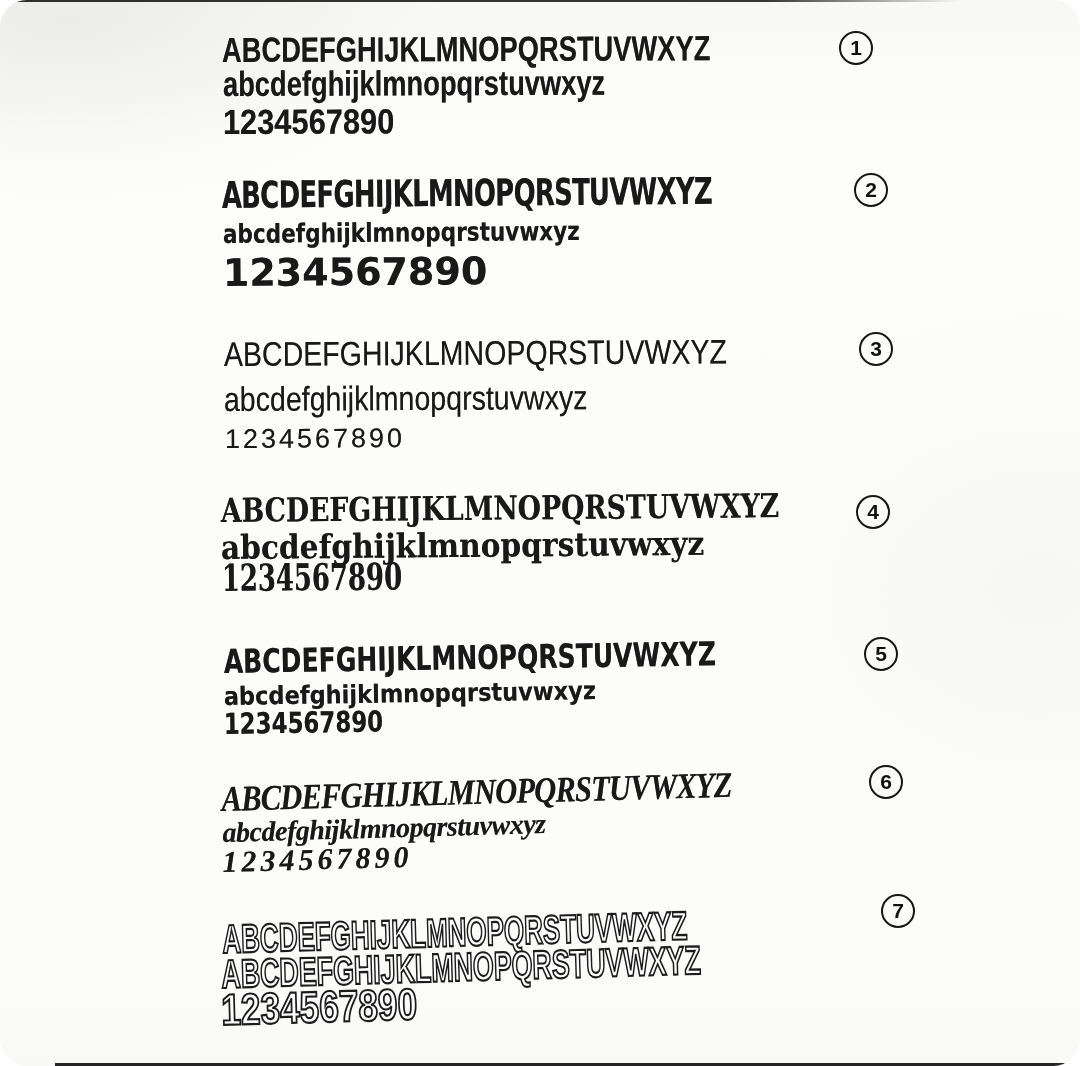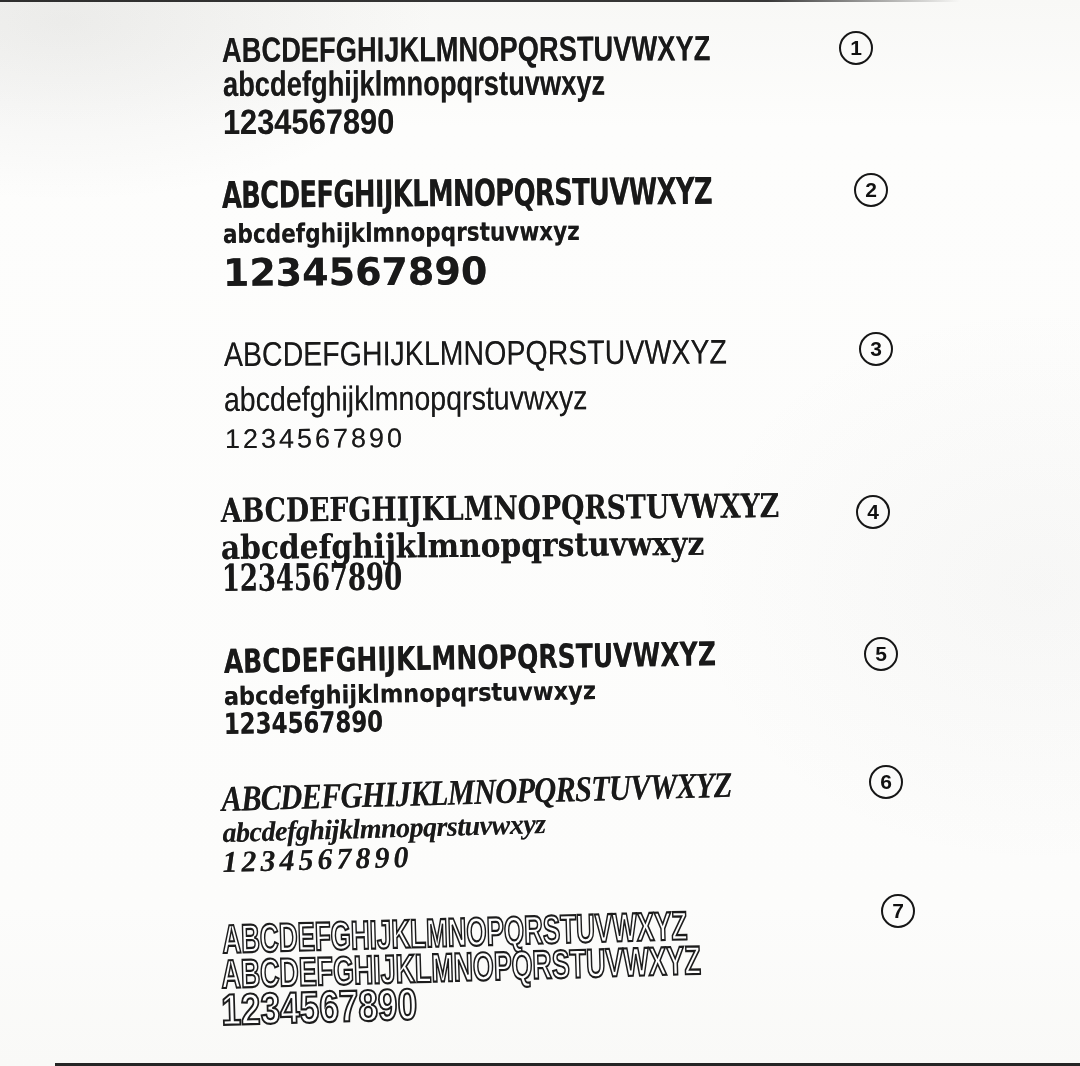--- a/index.html
+++ b/index.html
@@ -5,20 +5,21 @@
   html,body{margin:0;padding:0;background:#ffffff;}
   .sheet{
     position:relative;
     width:1080px;height:1066px;
     overflow:hidden;
     background:
       radial-gradient(620px 300px at 6% 2%, rgba(120,120,118,0.10), rgba(120,120,118,0) 60%),
       radial-gradient(500px 400px at 96% 55%, rgba(140,140,138,0.05), rgba(140,140,138,0) 70%),
       linear-gradient(180deg,#f8f8f6 0%,#fdfdfc 12%,#fcfcfb 85%,#f9f9f7 100%);
     font-family:"Liberation Sans",sans-serif;
+    border-radius:27px;
   }
   .edge{position:absolute;}
   .edge.top{top:0;left:0;height:2px;width:960px;
     background:linear-gradient(90deg,#2e2e2e 0%,#383838 80%,rgba(56,56,56,0) 100%);}
   .edge.bottom{bottom:0;left:55px;right:0;height:3px;background:#252525;}
 
   .line{
     position:absolute;
     white-space:nowrap;
     line-height:1;

